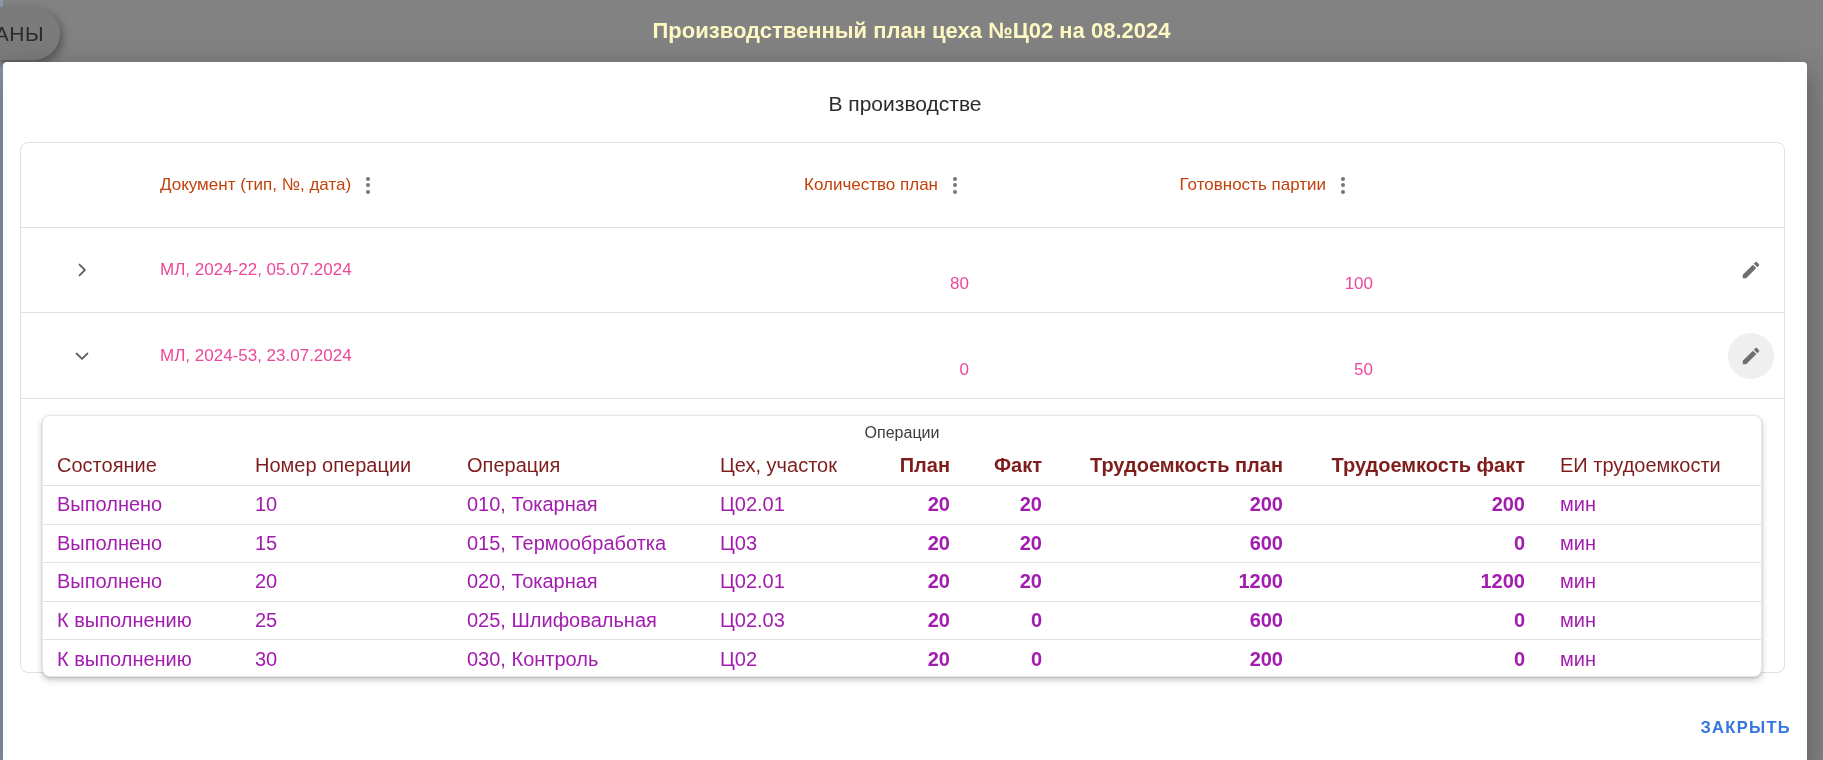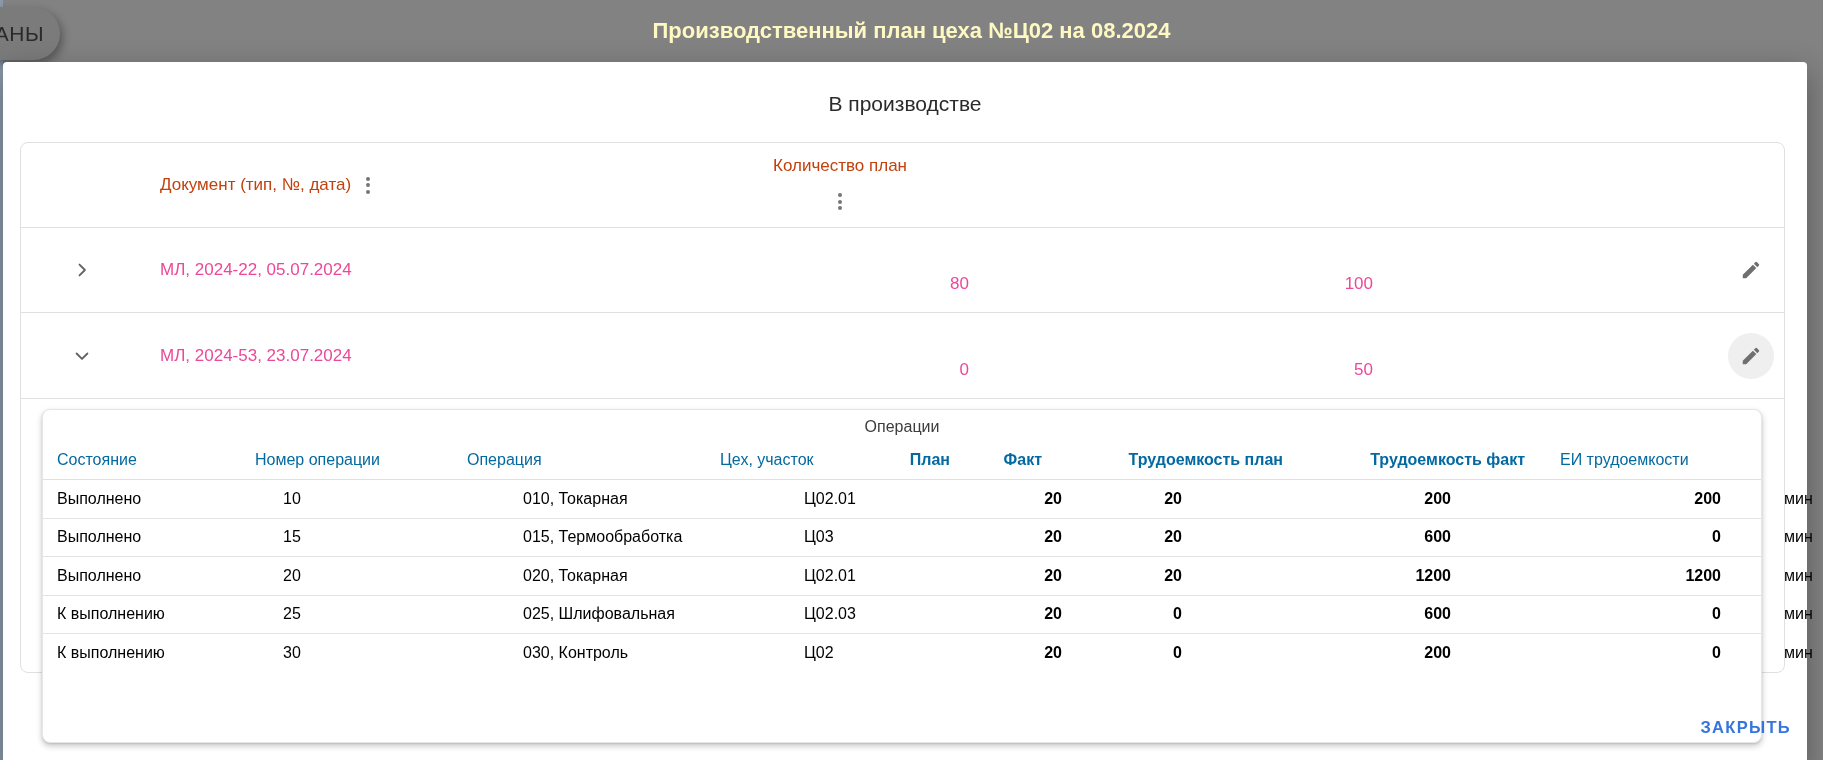--- a/index.html
+++ b/index.html
@@ -39,43 +39,43 @@
     position:absolute;top:80px;left:17px;width:1765px;height:531px;
     border:1px solid #e0e0e0;border-radius:8px;box-sizing:border-box;
     background:#fff;
   }
   .b-grid{display:grid;grid-template-columns:122px 578px 248px 404px 371px 1fr;align-items:center;}
   .b-head{height:85px;border-bottom:1px solid #e0e0e0;color:#c2410c;font-size:17px;box-sizing:border-box;}
   .b-row{position:relative;height:85px;border-bottom:1px solid #e0e0e0;color:#ec4899;font-size:17px;box-sizing:border-box;}
   .b-row.r2{height:86px;}
   .cell-doc-h{padding-left:17px;display:flex;align-items:center;gap:13px;}
   .cell-right-h{display:flex;justify-content:flex-end;align-items:center;gap:13px;}
-  .pr10{padding-right:10px;flex-direction:column;} .pr26{padding-right:26px;}
+  .pr10{padding-right:10px;} .pr26{padding-right:26px;}
   .cell-doc{padding-left:17px;}
   .cell-num{display:flex;justify-content:flex-end;margin-top:28px;}
   .chev-cell{display:flex;justify-content:center;align-items:center;cursor:pointer;}
   .dots{display:inline-flex;flex-direction:column;gap:2.5px;cursor:pointer;padding:4px 2px;}
   .dots i{width:4px;height:4px;border-radius:50%;background:#757575;}
   .edit-btn{
     position:absolute;right:10px;top:50%;transform:translateY(-50%);
     width:46px;height:46px;border:none;background:transparent;border-radius:50%;
     display:flex;align-items:center;justify-content:center;cursor:pointer;padding:0;
   }
   .edit-btn.hovered{background:#efefef;}
   
   .expanded{position:relative;height:273px;}
   .ops-card{
-    position:absolute;left:21px;top:10px;width:1720px;height:334px;
+    position:absolute;left:21px;top:16px;width:1720px;height:262px;
     background:#fff;border:1px solid #e6e6e6;border-radius:8px;box-sizing:border-box;
     box-shadow:0 3px 6px rgba(0,0,0,.22), 0 1px 2px rgba(0,0,0,.10);
   }
   .ops-title{height:30px;line-height:33px;text-align:center;font-size:16px;color:#3d3d3d;}
   .ops-grid{display:grid;grid-template-columns:198px 212px 253px 167px 77px 92px 241px 242px 1fr;align-items:center;}
-  .ops-head{height:40px;border-bottom:1px solid #e0e0e0;color:#0369a1;font-size:16px;box-sizing:border-box;}
-  .ops-row{height:38.5px;border-bottom:1px solid #e3e3e3;color:#000000;font-size:16px;box-sizing:border-box;gap:28px;}
+  .ops-head{height:40px;border-bottom:1px solid #e0e0e0;color:#7f1d1d;font-size:20px;box-sizing:border-box;}
+  .ops-row{height:38.5px;border-bottom:1px solid #e3e3e3;color:#a21caf;font-size:20px;box-sizing:border-box;}
   .ops-row:last-child{border-bottom:none;}
   .ol{padding-left:14px;} .or{text-align:right;font-weight:bold;} .oe{padding-left:35px;}
   
   .close-btn{
     position:absolute;top:650px;right:6px;background:none;border:none;cursor:pointer;
     color:#3575df;font-family:"Liberation Sans",sans-serif;
     font-size:16.5px;font-weight:700;letter-spacing:1.3px;padding:6px 10px;
   }
   svg{display:block;}
 </style>
@@ -103,20 +103,28 @@
       <div class="cell-doc-h">
         <span>Документ (тип, №, дата)</span>
         <span class="dots">
             <i></i>
             <i></i>
             <i></i>
           </span>
       </div>
       <div class="cell-right-h pr10">
         <span>Количество план</span>
+        <span class="dots">
+            <i></i>
+            <i></i>
+            <i></i>
+          </span>
+      </div>
+      <div class="cell-right-h pr26">
+        <span>Готовность партии</span>
         <span class="dots">
             <i></i>
             <i></i>
             <i></i>
           </span>
       </div>
       <div></div>
     </div>
 
     <div class="b-grid b-row">

